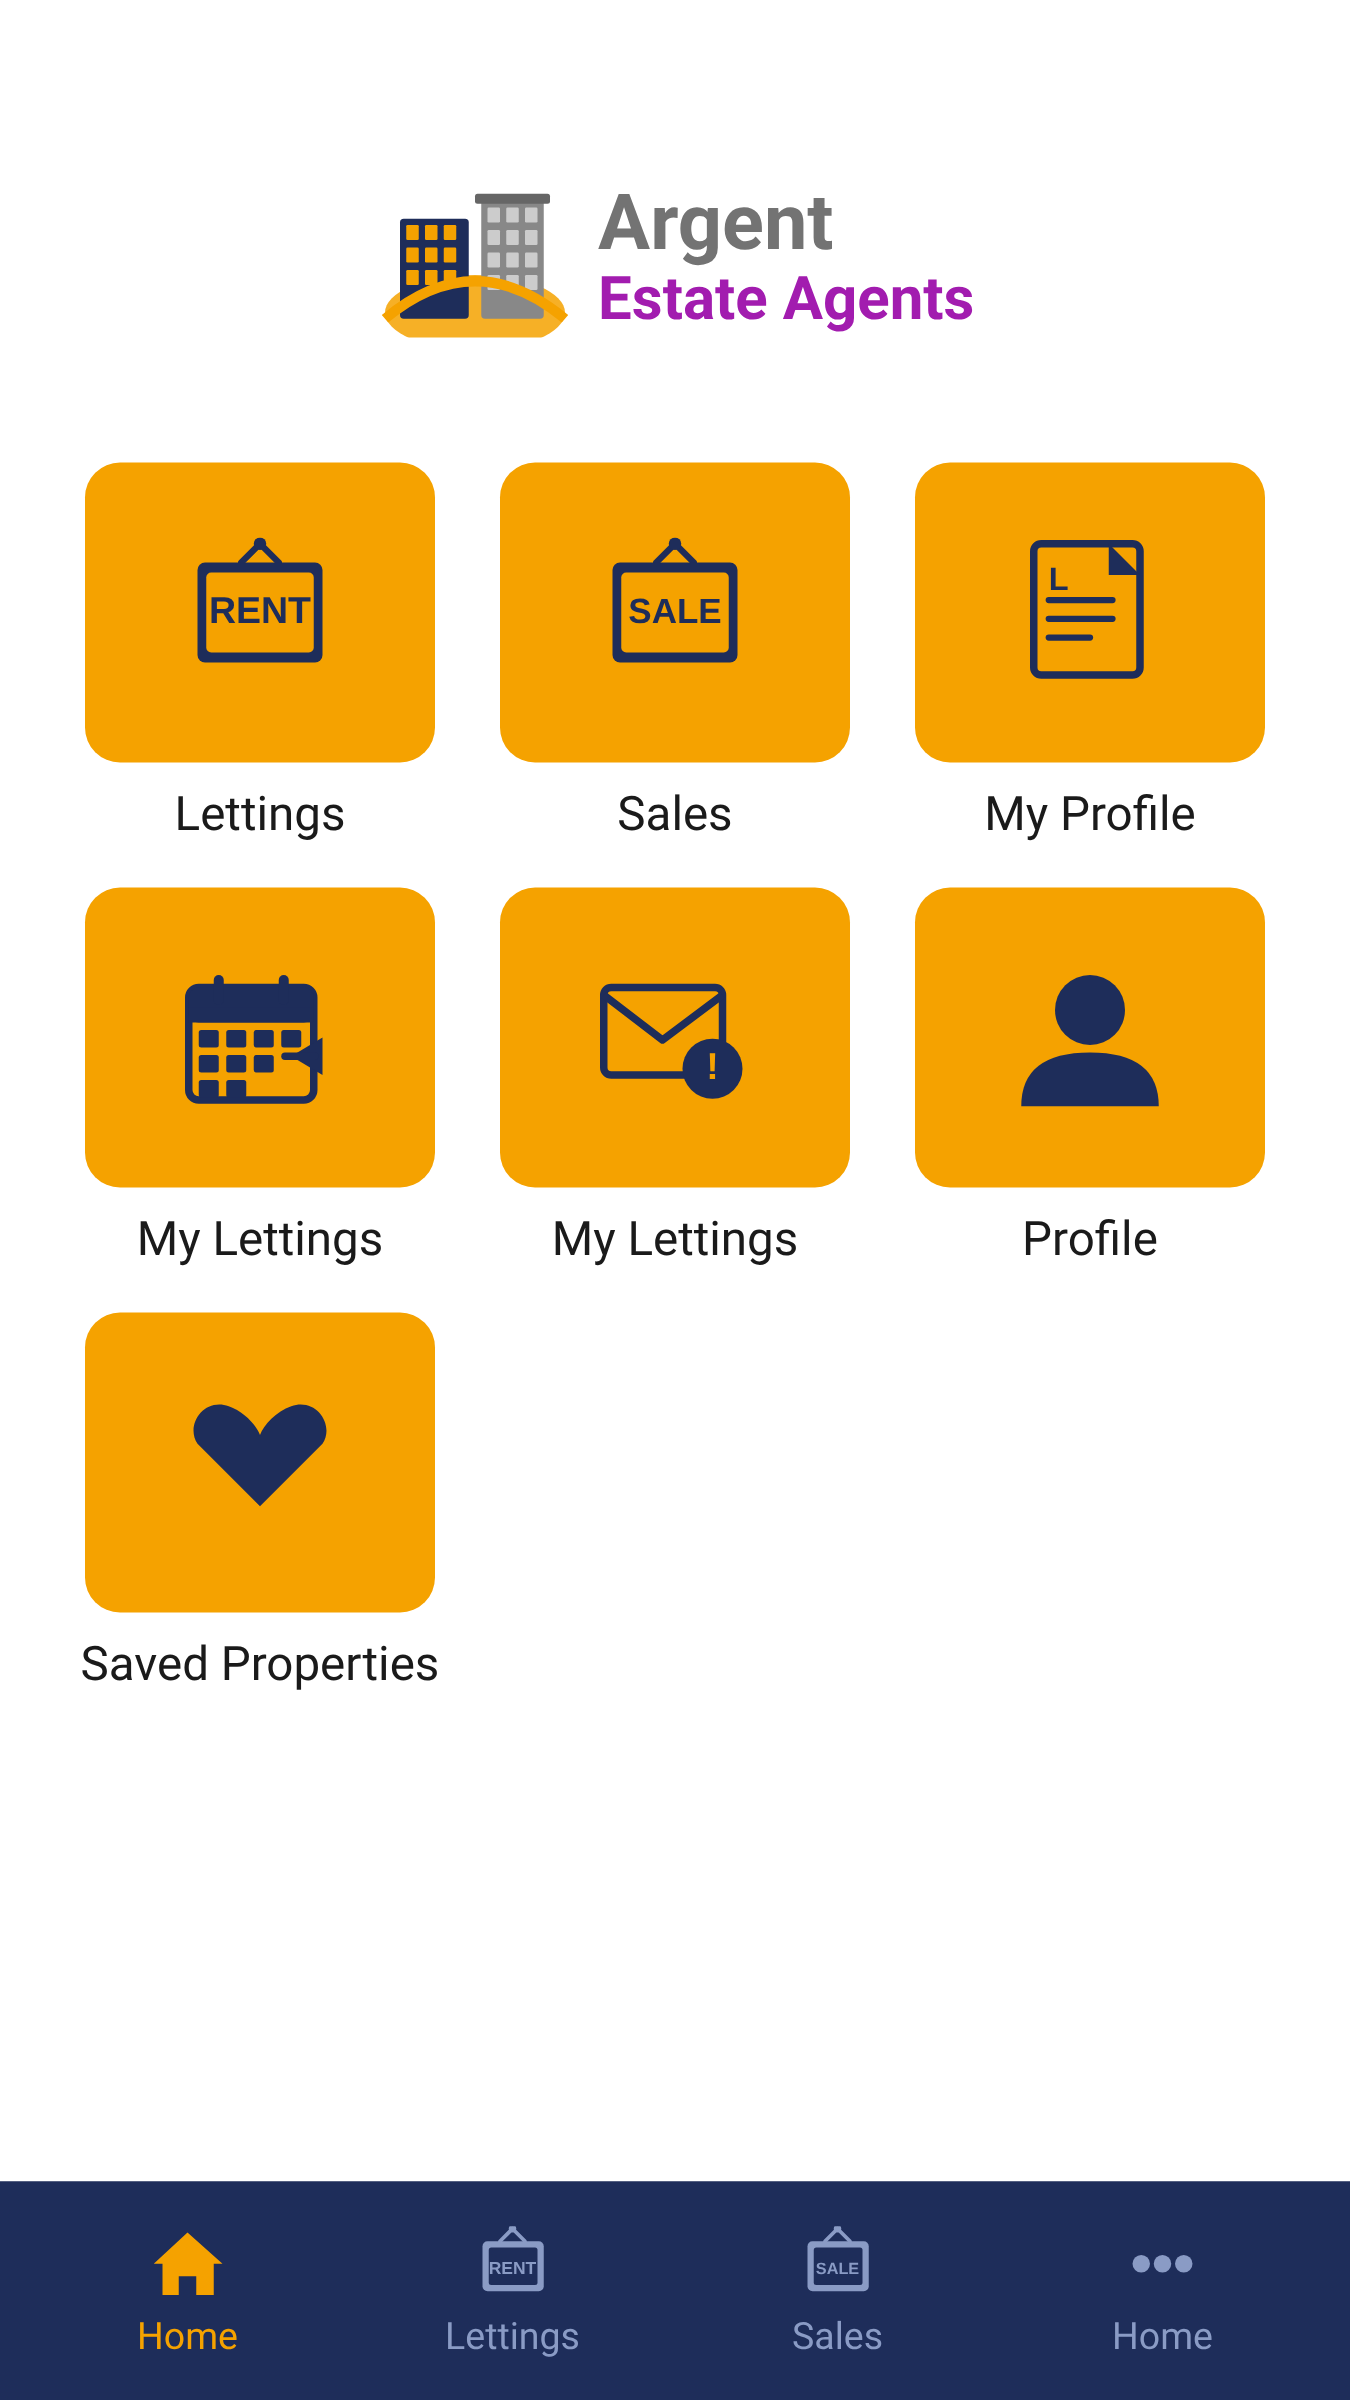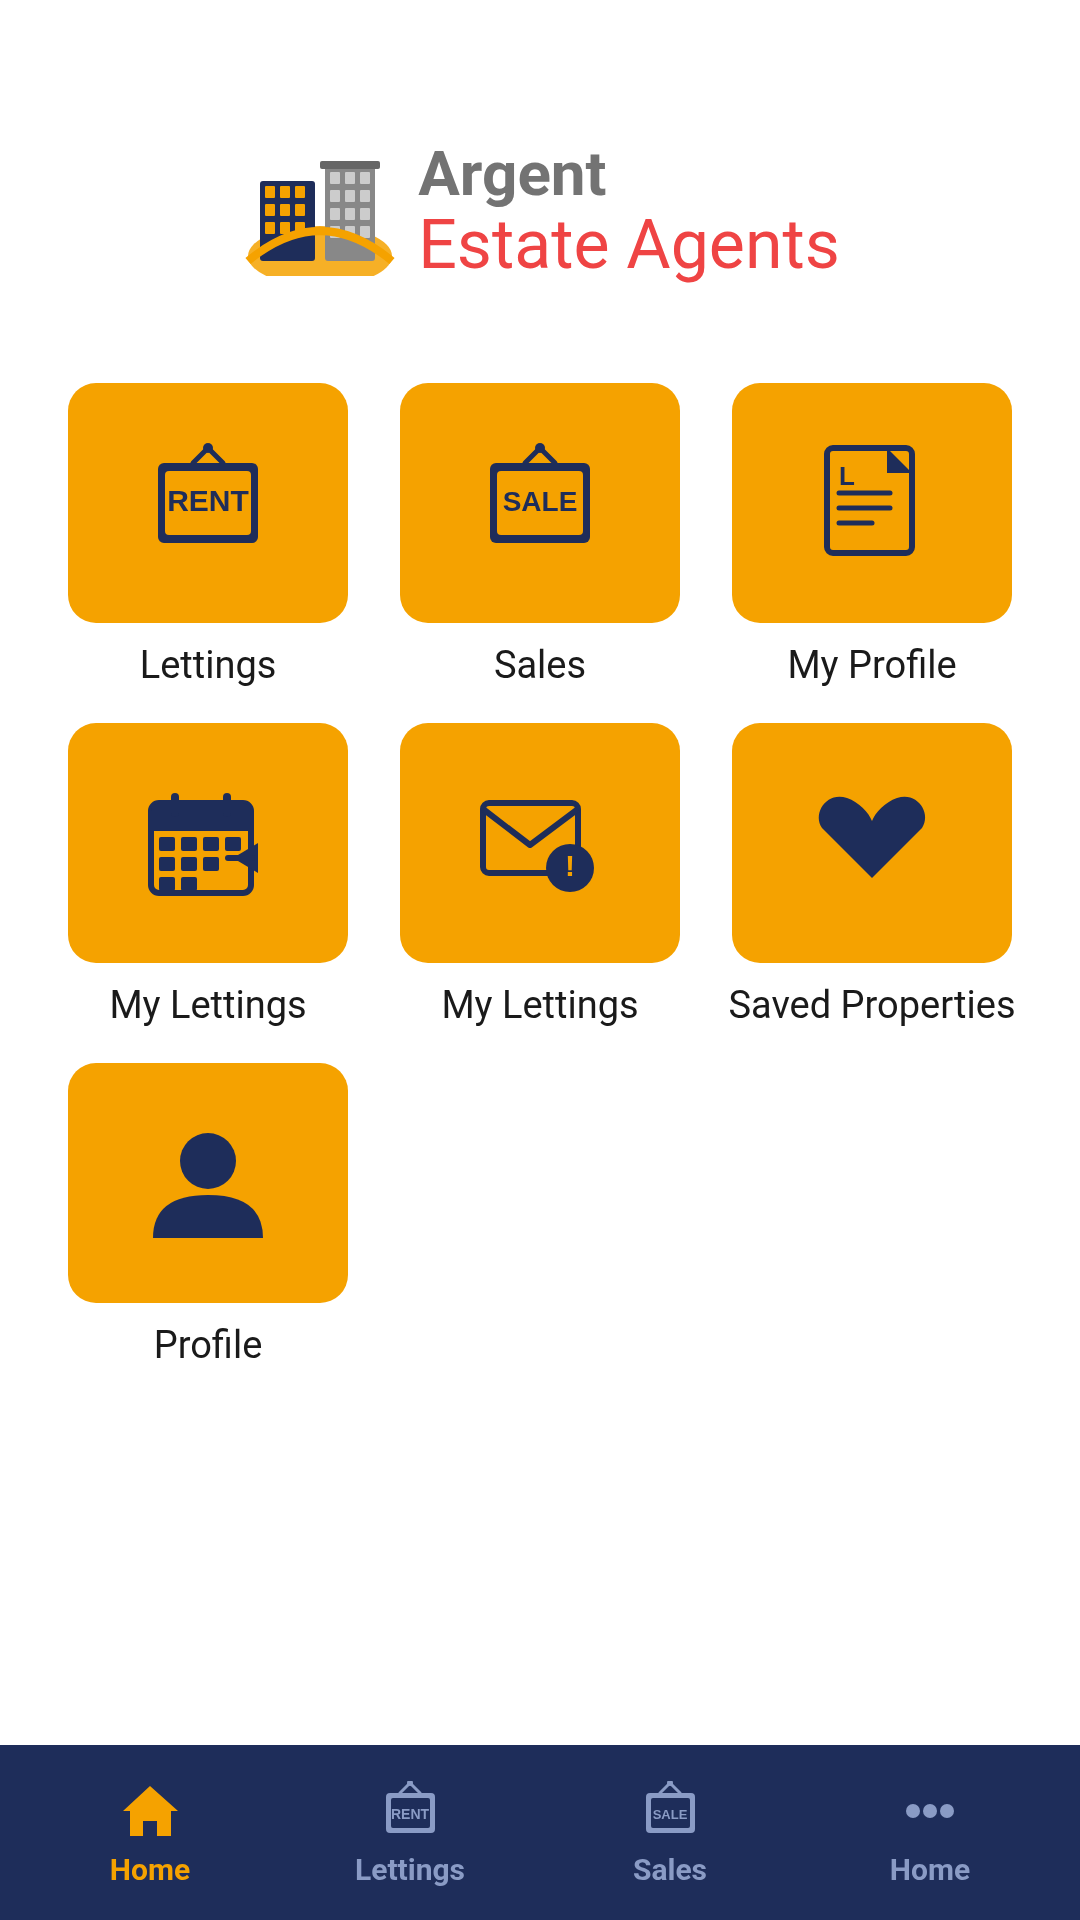--- a/index.html
+++ b/index.html
@@ -47,23 +47,23 @@
     }
 
     .logo-text-argent {
       font-size: 62px;
       font-weight: 700;
       color: #737373;
       line-height: 1.1;
     }
 
     .logo-text-estate {
-      font-size: 68px;
-      font-weight: 400;
-      color: #ef4444;
+      font-size: 48px;
+      font-weight: 700;
+      color: #a21caf;
       line-height: 1.1;
     }
 
     .grid-container {
       display: grid;
       grid-template-columns: repeat(3, 1fr);
       gap: 36px;
       padding: 0 60px;
       width: 100%;
     }
@@ -115,21 +115,21 @@
       width: 70px;
       height: 65px;
       display: flex;
       align-items: center;
       justify-content: center;
       margin-bottom: 8px;
     }
 
     .nav-label {
       font-size: 30px;
-      font-weight: 700;
+      font-weight: 400;
     }
 
     .nav-label.active {
       color: #f5a200;
     }
 
     .nav-label.inactive {
       color: #8a9bc5;
     }
   </style>
@@ -271,36 +271,36 @@
           <text x="95" y="93" text-anchor="middle" font-size="30" font-weight="900" fill="#f5a200" font-family="Arial">!</text>
         </svg>
       </div>
       <span class="grid-label">My Lettings</span>
     </div>
 
     <div class="grid-item">
       <div class="grid-tile">
         <svg width="130" height="120" viewBox="0 0 130 120" xmlns="http://www.w3.org/2000/svg">
 
+          <circle cx="65" cy="38" r="28" fill="#1e2d5a"></circle>
+
+          <path d="M 10 115 Q 10 72 65 72 Q 120 72 120 115 Z" fill="#1e2d5a"></path>
+        </svg>
+      </div>
+      <span class="grid-label">Profile</span>
+    </div>
+
+    <div class="grid-item">
+      <div class="grid-tile">
+        <svg width="130" height="120" viewBox="0 0 130 120" xmlns="http://www.w3.org/2000/svg">
+
           <path d="M 65 95 L 15 45 C 5 30 20 8 40 15 C 52 19 62 30 65 38 C 68 30 78 19 90 15 C 110 8 125 30 115 45 Z" fill="#1e2d5a"></path>
         </svg>
       </div>
       <span class="grid-label">Saved Properties</span>
-    </div>
-
-    <div class="grid-item">
-      <div class="grid-tile">
-        <svg width="130" height="120" viewBox="0 0 130 120" xmlns="http://www.w3.org/2000/svg">
-
-          <circle cx="65" cy="38" r="28" fill="#1e2d5a"></circle>
-
-          <path d="M 10 115 Q 10 72 65 72 Q 120 72 120 115 Z" fill="#1e2d5a"></path>
-        </svg>
-      </div>
-      <span class="grid-label">Profile</span>
     </div>
 
   </div>
 </div>
 
 <div class="bottom-nav">
 
   <div class="nav-item">
     <div class="nav-icon">
       <svg width="65" height="60" viewBox="0 0 65 60" xmlns="http://www.w3.org/2000/svg">

